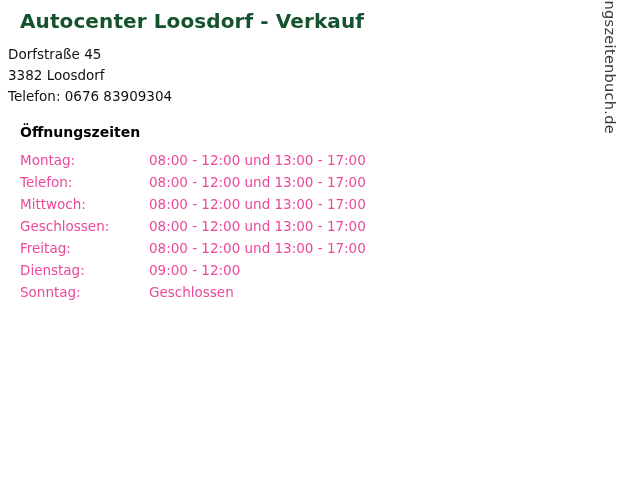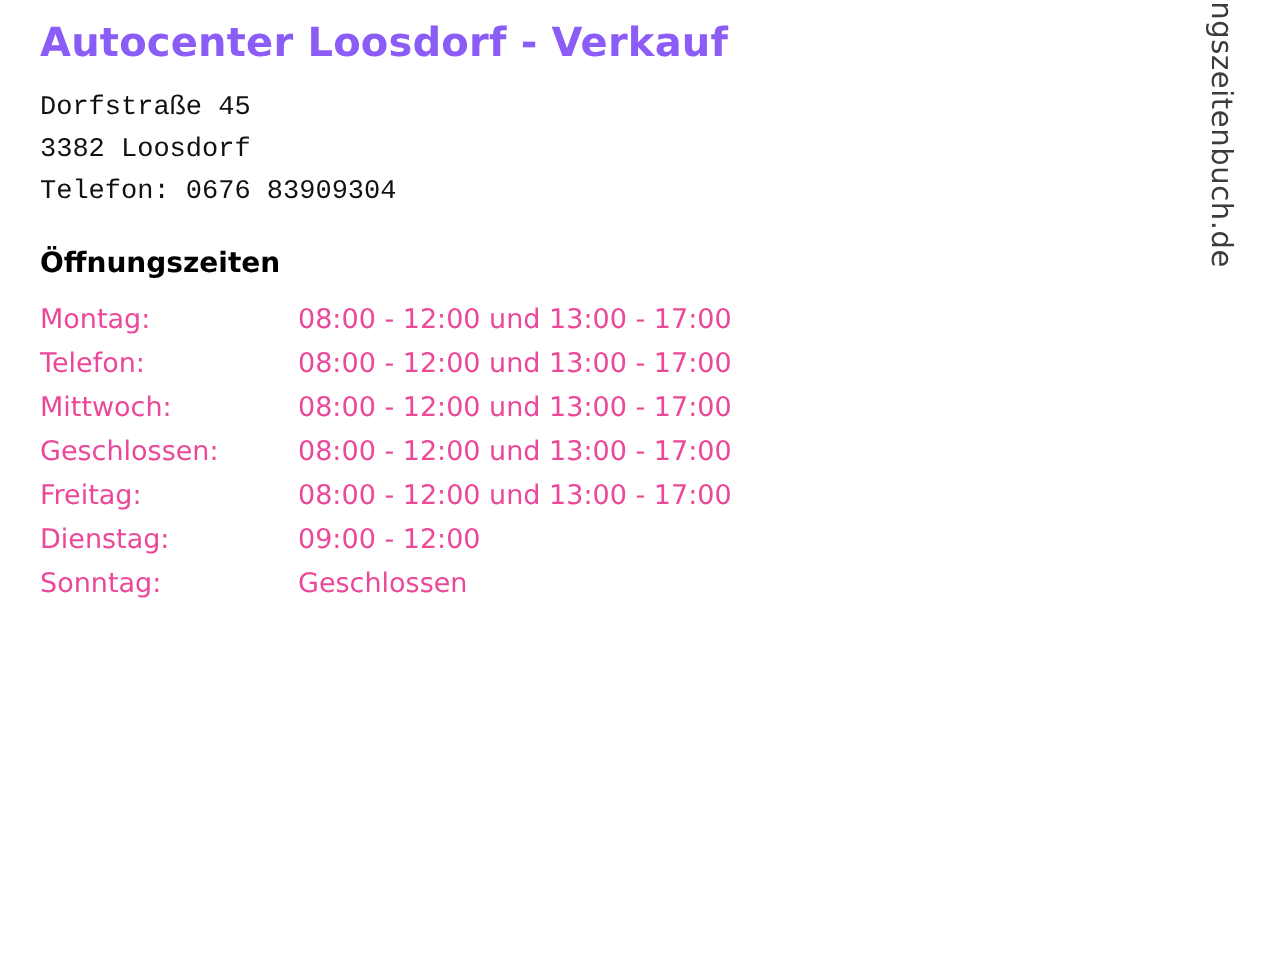--- a/index.html
+++ b/index.html
@@ -22,31 +22,30 @@
     width: 640px;
     height: 480px;
   }
   .title {
     position: absolute;
     left: 20px;
     top: 9px;
     font-size: 20px;
     font-weight: bold;
     letter-spacing: 0.1px;
-    color: #8b5cf6;
+    color: #14532d;
     white-space: nowrap;
   }
   .address {
     position: absolute;
-    left: 20px;
+    left: 8px;
     top: 44px;
     font-size: 13.5px;
     line-height: 21px;
     color: #111111;
-    font-family: Liberation Mono, monospace;
   }
   .address div {
     white-space: nowrap;
   }
   .hours-heading {
     position: absolute;
     left: 20px;
     top: 124px;
     font-size: 14px;
     font-weight: bold;

